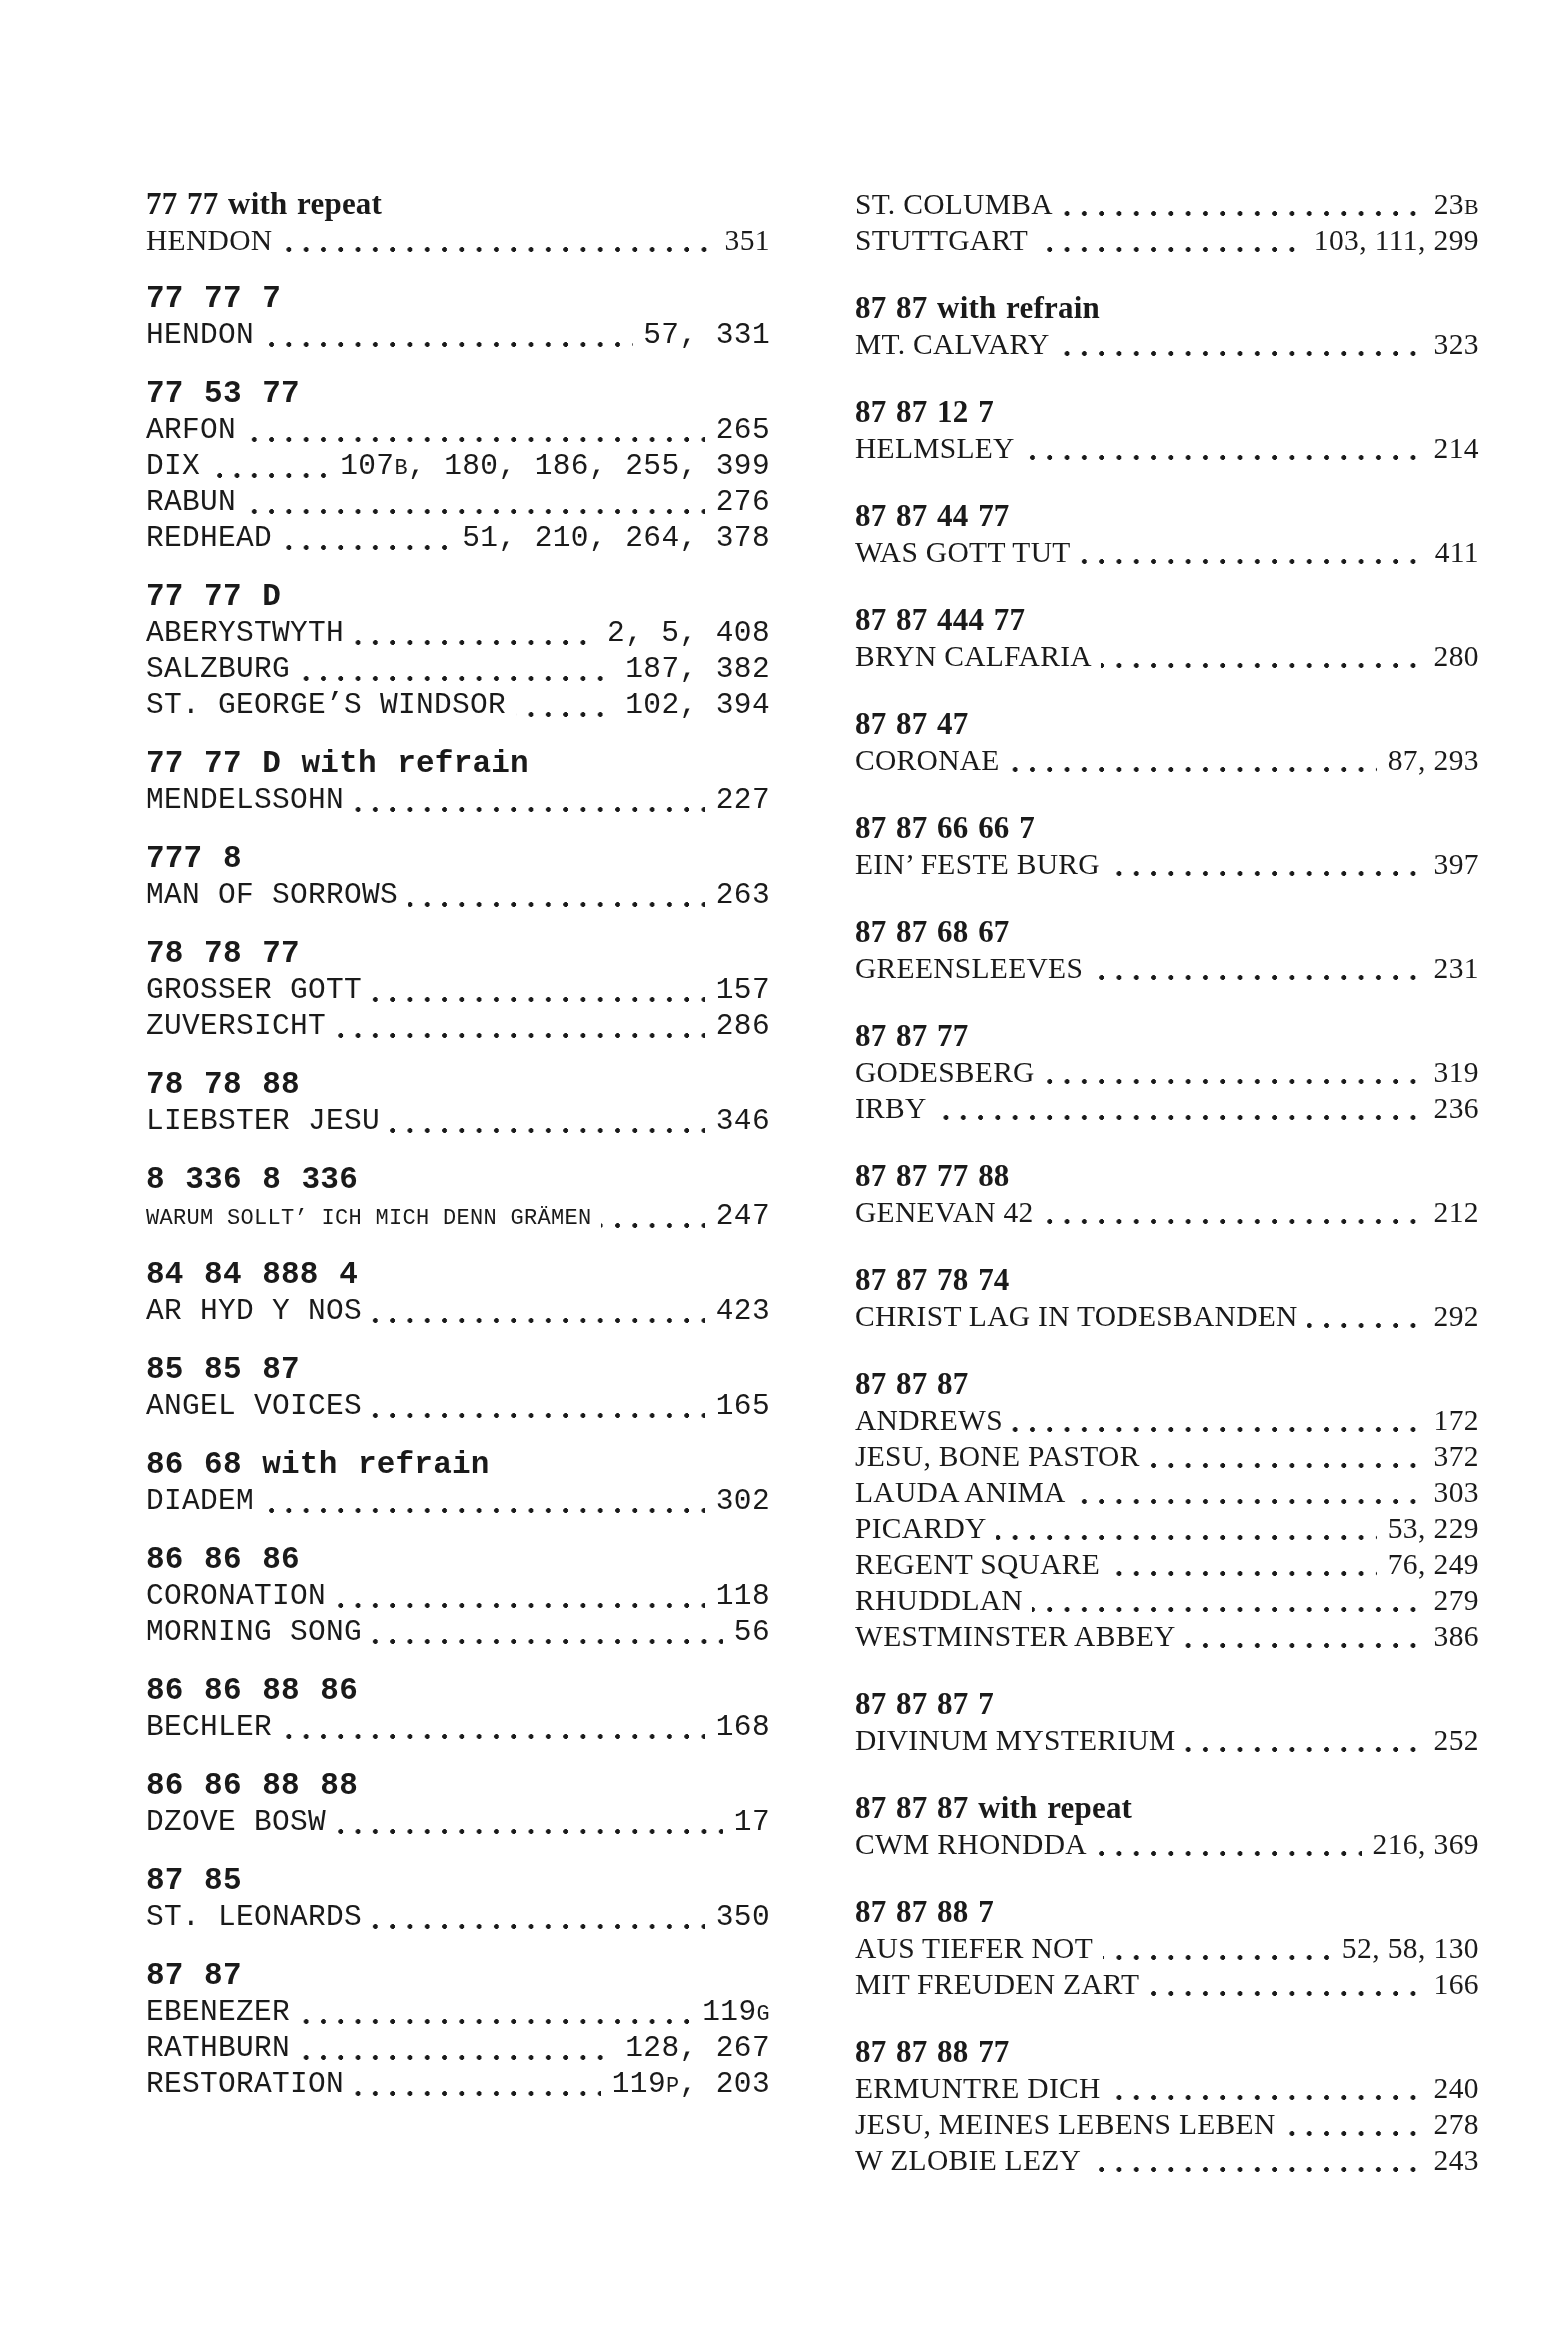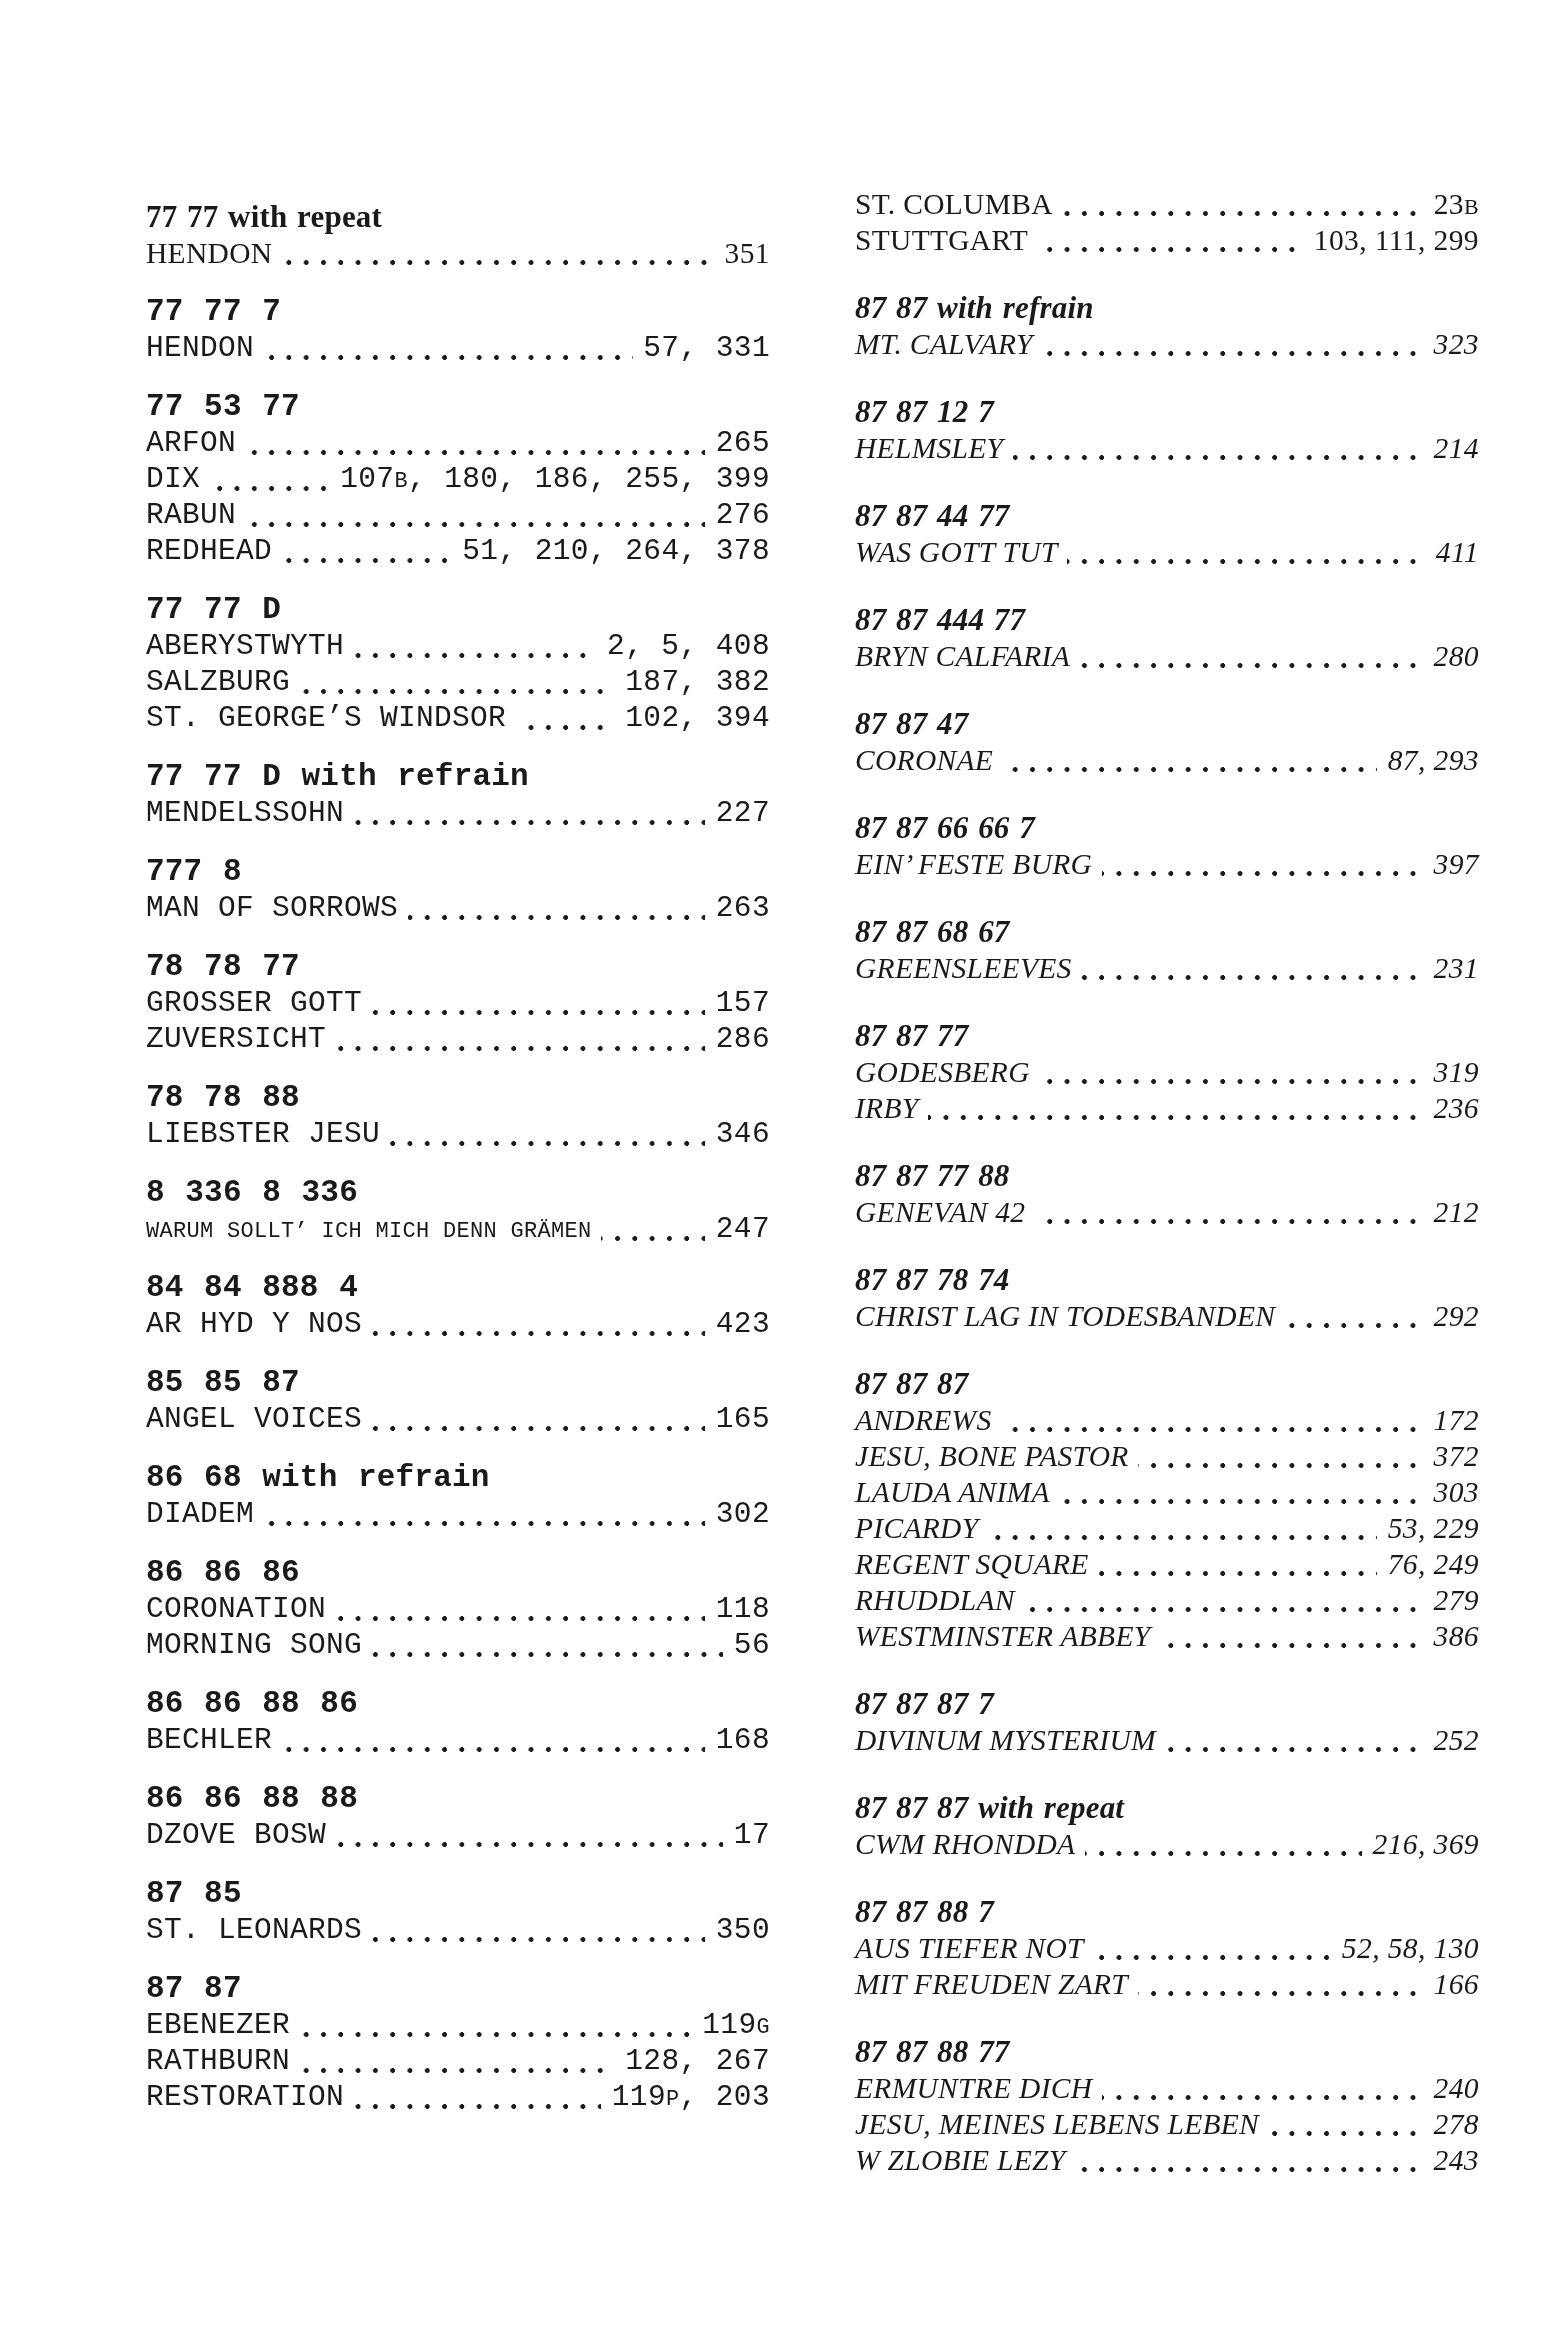--- a/index.html
+++ b/index.html
@@ -4,24 +4,24 @@
 <style>
   html,body{margin:0;padding:0;}
   body{
     width:1561px;height:2342px;
     background:#ffffff;color:#1a1a1a;
     font-family:"Liberation Serif","DejaVu Serif",serif;
     overflow:hidden;position:relative;
   }
   .page{position:absolute;inset:0;}
   .col{position:absolute;width:624px;}
-  #col-0{left:146px;top:199px;}
+  #col-0{left:146px;top:186px;}
   #col-1{left:855px;top:186px;}
   #col-0 .section + .section{margin-top:23px;font-family:Liberation Mono, monospace;}
-  #col-1 .section + .section{margin-top:32px;font-style:italic;}
+  #col-1 .section + .section{margin-top:32px;}
   .row{
     position:relative;display:flex;justify-content:space-between;
     align-items:baseline;height:36px;
   }
   .row.heading{display:block;}
   .htext{
     font-weight:bold;font-size:31px;line-height:36px;
     white-space:nowrap;letter-spacing:0.2px;word-spacing:1.7px;
   }
   .leader{

